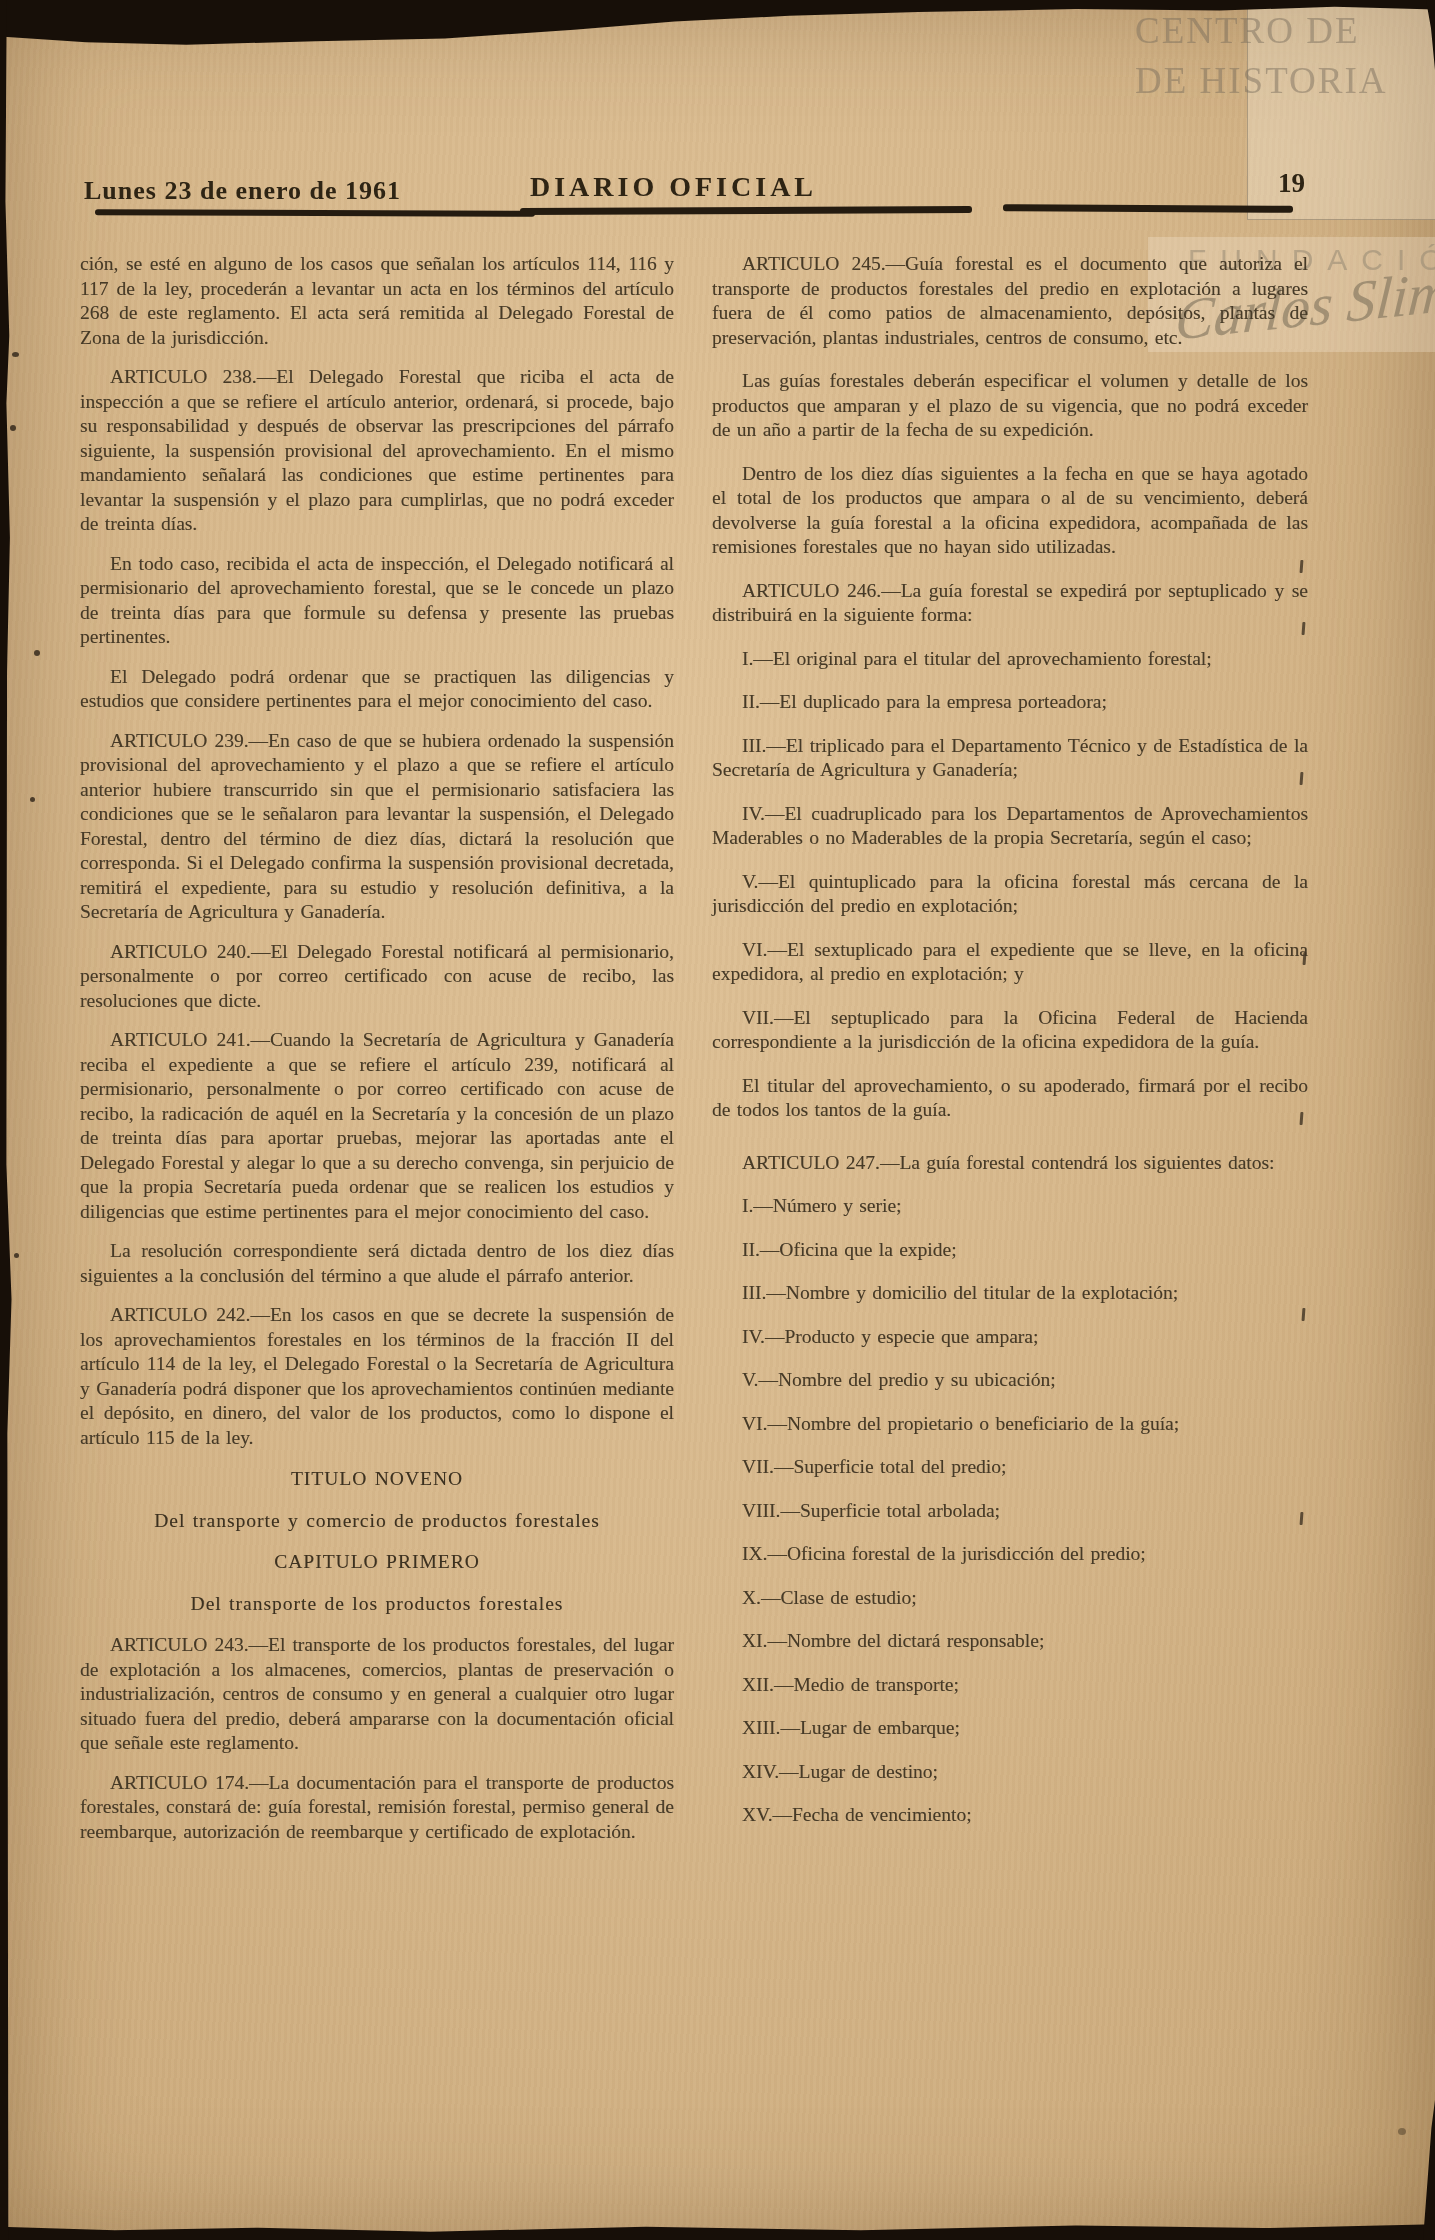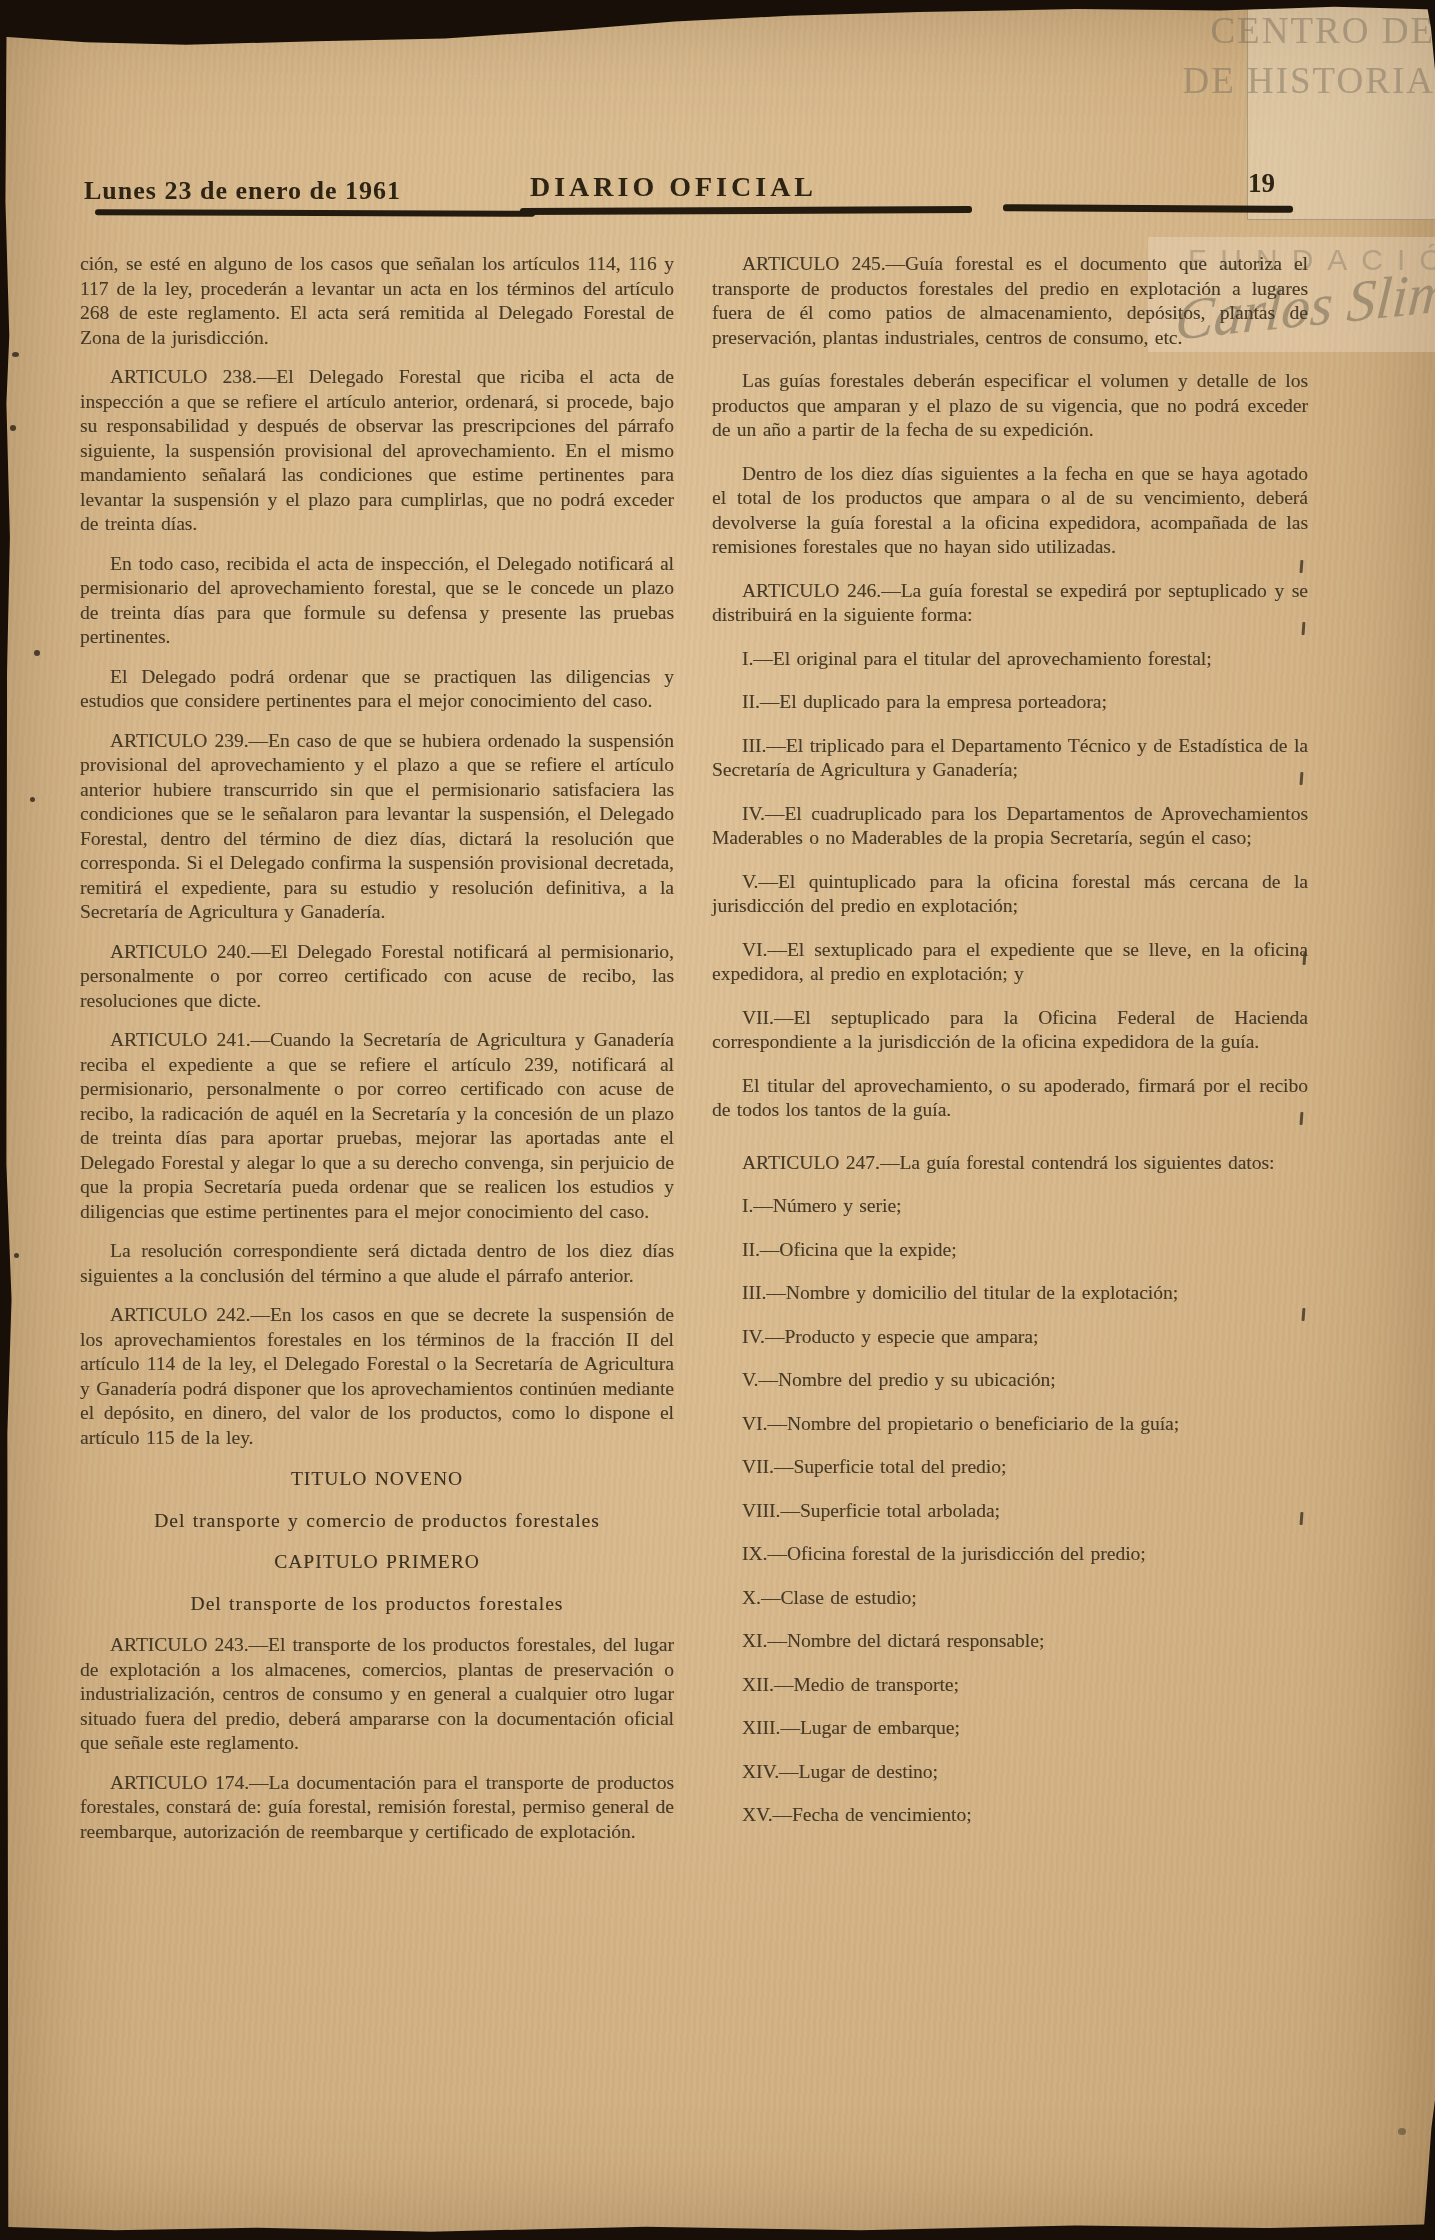--- a/index.html
+++ b/index.html
@@ -23,31 +23,31 @@
     clip-path:polygon(0 0,42% 0,34% 9%,58% 15%,40% 18%,62% 24%,44% 30%,40% 52%,72% 58%,46% 64%,52% 100%,0 100%);}
   #torn-right-top{ right:0; top:0; width:9px; height:70px;
     clip-path:polygon(100% 0,0 0,55% 40%,100% 100%);}
   #torn-right-bottom{ right:0; bottom:0; width:12px; height:140px;
     clip-path:polygon(100% 100%,0 100%,40% 55%,70% 20%,100% 0);}
 
   
   .hdr{ position:absolute; color:#2e2414; font-weight:bold; z-index:3; }
   #hdr-date{ left:84px; top:176px; font-size:26px; letter-spacing:1px; }
   #hdr-title{ left:530px; top:171px; font-size:28px; letter-spacing:4px; }
-  #hdr-page{ left:1248px; top:168px; font-size:27px; z-index:4; }
+  #hdr-page{ left:1248px; top:168px; font-size:27px; z-index:4;padding-left:30px; }
   .rule{ position:absolute; background:#241b10; border-radius:3px; z-index:3; }
   #rule1{ left:95px;  top:210px; width:440px; height:6px; transform:rotate(.2deg); }
   #rule2{ left:520px; top:207px; width:452px; height:7px; transform:rotate(-.25deg); }
   #rule3{ left:1003px;top:205px; width:290px; height:7px; transform:rotate(.3deg); }
   #rule-thin{ left:1147px; top:219px; width:288px; height:2px; background:rgba(105,93,72,.55); z-index:3; }
 
   
   #wm-box-top{ position:absolute; left:1247px; top:0; width:188px; height:219px; z-index:2;
     background:rgba(250,242,226,.32); border-left:1px solid rgba(110,100,82,.45); border-bottom:1px solid rgba(110,100,82,.45); }
-  #wm-centro{ position:absolute; left:1135px; top:6px; width:300px; text-align:right; z-index:2;
+  #wm-centro{ position:absolute; left:1135px; top:6px; width:300px; text-align:left; z-index:2;
     font-size:37px; line-height:50px; letter-spacing:2px; color:rgba(116,105,88,.45); white-space:nowrap;}
   #wm-box-fund{ position:absolute; left:1148px; top:237px; width:287px; height:115px; z-index:2;
     background:rgba(250,242,226,.27); }
   #wm-fundacion{ position:absolute; left:1188px; top:243px; z-index:2; white-space:nowrap;
     font-family:"Liberation Sans", sans-serif; font-size:30px; letter-spacing:14px; color:rgba(150,137,115,.55); }
   #wm-signature{ position:absolute; left:1175px; top:272px; z-index:2; white-space:nowrap;
     font-style:italic; font-size:58px; color:rgba(128,114,92,.62);
     transform:rotate(-6deg) skewX(-10deg); }
 
   

